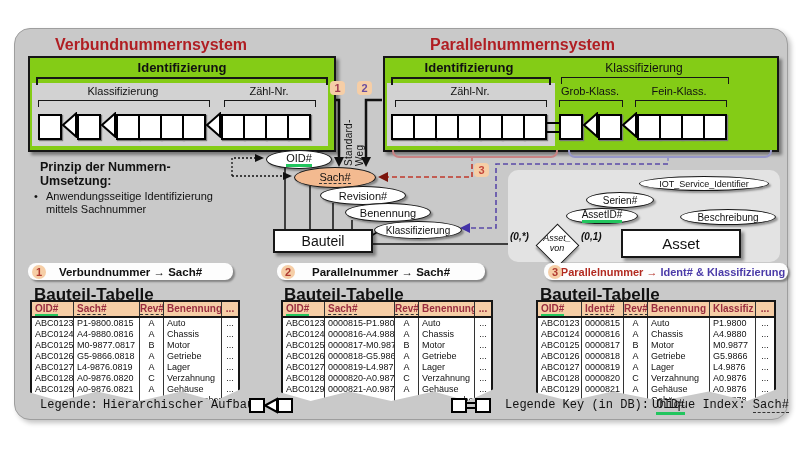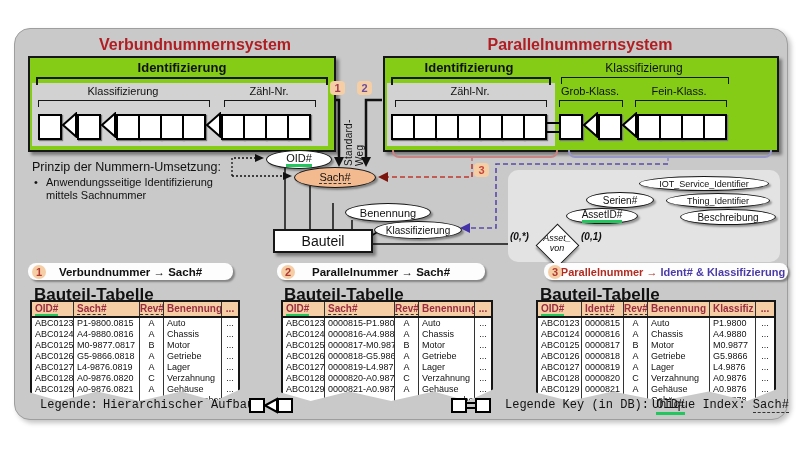--- a/index.html
+++ b/index.html
@@ -1,21 +1,21 @@
 <!DOCTYPE html>
 <html><head>
 <meta charset="utf-8">
 <style>
   html,body{margin:0;padding:0;background:#fff;}
   .stage{position:relative;width:800px;height:450px;background:#fff;overflow:hidden;
          font-family:"Liberation Sans",sans-serif;color:#111;}
   .abs{position:absolute;}
   .main-rect{left:14px;top:28px;width:772px;height:390px;background:#c9c9c9;
              border:1px solid #9e9e9e;border-radius:16px;box-shadow:3px 3px 5px #c4c4c4;}
-  .sys-title{font-size:16px;font-weight:bold;color:#b01e23;text-align:center;}
+  .sys-title{font-size:16px;font-weight:bold;color:#b01e23;text-align:left;}
   .panel{background:#84cc16;border:2px solid #161616;box-shadow:3px 3px 3px rgba(0,0,0,.4);}
   .panel-title{position:absolute;font-size:13px;font-weight:bold;text-align:center;}
   .panel-title.light{font-weight:normal;font-size:12px;}
   .grayzone{position:absolute;background:#d2d2d2;}
   .bracket{position:absolute;height:6px;border-top:2px solid #161616;
            border-left:2px solid #161616;border-right:2px solid #161616;}
   .sublabel{position:absolute;font-size:11px;text-align:center;}
   .boxrow{position:absolute;display:flex;align-items:center;}
   .dbox{width:20px;height:22px;background:#fff;border:2px solid #000;box-shadow:1px 1px 1px #7a7a7a;}
   .dgroup{display:flex;}
@@ -23,21 +23,21 @@
   .tri{flex:0 0 auto;}
   .eqconn{width:12px;height:7px;border-top:2px solid #000;border-bottom:2px solid #000;margin:0 0;}
   .badge{position:absolute;width:15px;height:14px;background:#f6cea6;border-radius:4px;
          font-size:11px;font-weight:bold;text-align:center;line-height:14px;}
   .badge.round{border-radius:50%;width:14px;height:14px;}
   .stdweg{position:absolute;writing-mode:vertical-rl;transform:rotate(180deg);
           font-size:10px;letter-spacing:.3px;}
   .brace{position:absolute;height:6px;border-bottom:2px solid;border-left:2px solid;
          border-right:2px solid;border-radius:0 0 7px 7px;}
   .brace-tick{position:absolute;width:2px;height:5px;}
-  .prinzip-title{font-size:12.5px;font-weight:normal;}
+  .prinzip-title{font-size:12.5px;font-weight:bold;margin-left:8px;}
   .prinzip-list{margin:2px 0 0 2px;padding:0;list-style:none;font-size:11px;line-height:13px;}
   .prinzip-list li{padding-left:12px;position:relative;margin-bottom:2px;}
   .prinzip-list li:before{content:"\2022";position:absolute;left:0;}
   .ell{position:absolute;background:#fff;border:1.5px solid #161616;border-radius:50%;
        display:flex;align-items:center;justify-content:center;font-size:11px;
        box-shadow:2px 2px 2px rgba(0,0,0,.35);white-space:nowrap;}
   .ell.small{font-size:9px;}
   .ell.sach{background:#f3ba90;}
   .u-solid{border-bottom:3px solid #22c55e;}
   .u-dash{border-bottom:1px dashed #333;}
@@ -212,44 +212,45 @@
         <li>Anwendungsseitige Identifizierung mittels Sachnummer</li>
       </ul>
   </div>
 
   <div class="ell" style="left:266px;top:150px;width:64px;height:17px;">
       <span class="u-solid">OID#</span>
     </div>
   <div class="ell sach" style="left:294px;top:167px;width:80px;height:19px;">
       <span class="u-dash">Sach#</span>
     </div>
+  <div class="ell" style="left:320px;top:186px;width:84px;height:17px;">
+      <span>Revision#</span>
+    </div>
   <div class="ell" style="left:345px;top:203px;width:84px;height:17px;">
       <span>Benennung</span>
     </div>
   <div class="ell small" style="left:374px;top:221px;width:86px;height:16px;">
       <span style="font-size:10px;">Klassifizierung</span>
     </div>
   <div class="entity" style="left:273px;top:229px;width:96px;height:20px;font-size:14px;line-height:20px;">Bauteil</div>
 
   <div class="abs asset-panel"></div>
   <div class="ell small" style="left:639px;top:176px;width:128px;height:13px;">
       <span>IOT_Service_Identifier</span>
     </div>
   <div class="ell small" style="left:586px;top:192px;width:66px;height:14px;font-size:10px;">
       <span>Serien#</span>
     </div>
-  <div class="ell small" style="left:666px;top:193px;width:102px;height:13px;">
-      <span>Thing_Identifier</span>
-    </div>
   <div class="ell small" style="left:566px;top:208px;width:70px;height:14px;font-size:10px;">
       <span class="u-solid">AssetID#</span>
     </div>
   <div class="ell small" style="left:680px;top:209px;width:94px;height:14px;font-size:10px;">
       <span>Beschreibung</span>
     </div>
+  <div class="entity" style="left:621px;top:229px;width:116px;height:25px;font-size:15px;line-height:25px;">Asset</div>
   <div class="diamond"></div>
   <div class="diamond-label">
     <span>Asset_</span><br>
     <span>von</span>
   </div>
   <div class="card" style="left:510px;top:231px;">(0,*)</div>
   <div class="card" style="left:581px;top:231px;">(0,1)</div>
 
   <div class="mapbar" style="left:28px;top:263px;width:205px;">
     <span class="badge round badge-in" style="color:#b03a30;">1</span>

